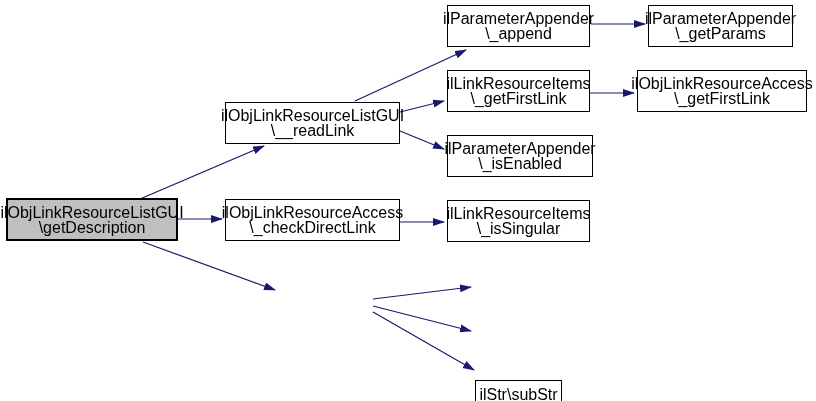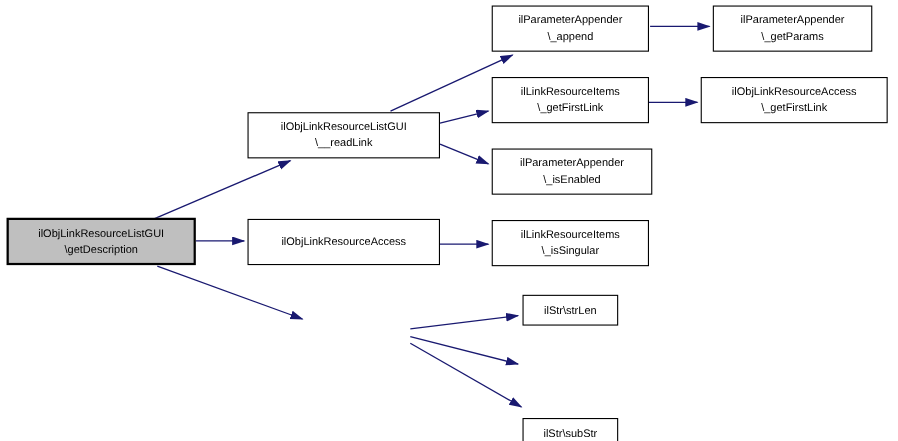--- a/index.html
+++ b/index.html
@@ -21,21 +21,21 @@
   .node {
     position: absolute;
     box-sizing: border-box;
     background: #ffffff;
     border: 1px solid #000000;
     display: flex;
     flex-direction: column;
     align-items: center;
     justify-content: center;
     text-align: center;
-    font-size: 10px;
+    font-size: 16px;
     line-height: 15px;
     color: #000000;
     white-space: nowrap;
     cursor: pointer;
   }
   .node.highlight {
     background: #bfbfbf;
     border-width: 2px;
   }
 </style>
@@ -69,20 +69,21 @@
     <span>\getDescription</span>
   </div>
 
   <div class="node" style="left:225px; top:102px; width:175px; height:42px;">
     <span>ilObjLinkResourceListGUI</span>
     <span>\__readLink</span>
   </div>
 
   <div class="node" style="left:225px; top:199px; width:175px; height:42px;">
     <span>ilObjLinkResourceAccess</span>
+    <span>\_checkDirectLink</span>
   </div>
 
 
   <div class="node" style="left:447px; top:5px; width:143px; height:42px;">
     <span>ilParameterAppender</span>
     <span>\_append</span>
   </div>
 
   <div class="node" style="left:447px; top:70px; width:143px; height:42px;">
     <span>ilLinkResourceItems</span>
@@ -92,23 +93,20 @@
   <div class="node" style="left:447px; top:135px; width:146px; height:42px;">
     <span>ilParameterAppender</span>
     <span>\_isEnabled</span>
   </div>
 
   <div class="node" style="left:447px; top:200px; width:143px; height:42px;">
     <span>ilLinkResourceItems</span>
     <span>\_isSingular</span>
   </div>
 
-  <div class="node" style="left:475px; top:268px; width:87px; height:28px;">
-    <span>ilStr\strLen</span>
-  </div>
 
 
   <div class="node" style="left:475px; top:380px; width:87px; height:28px;">
     <span>ilStr\subStr</span>
   </div>
 
   <div class="node" style="left:648px; top:5px; width:145px; height:42px;">
     <span>ilParameterAppender</span>
     <span>\_getParams</span>
   </div>

